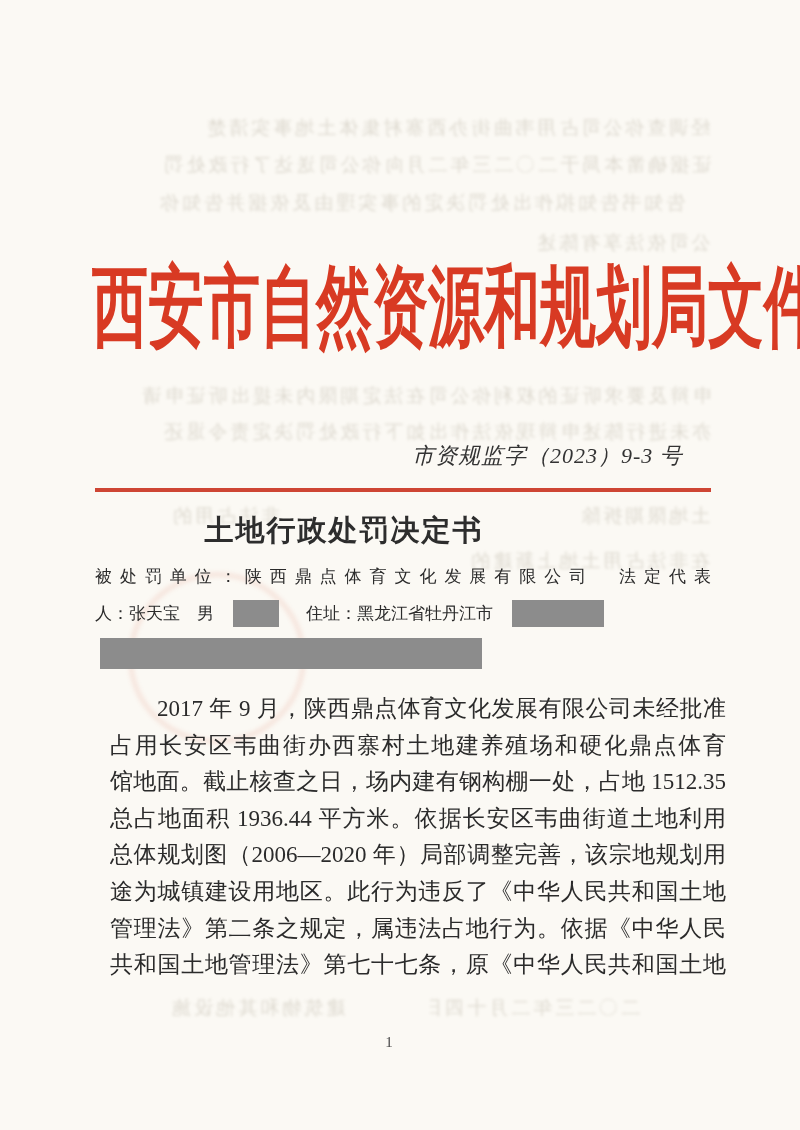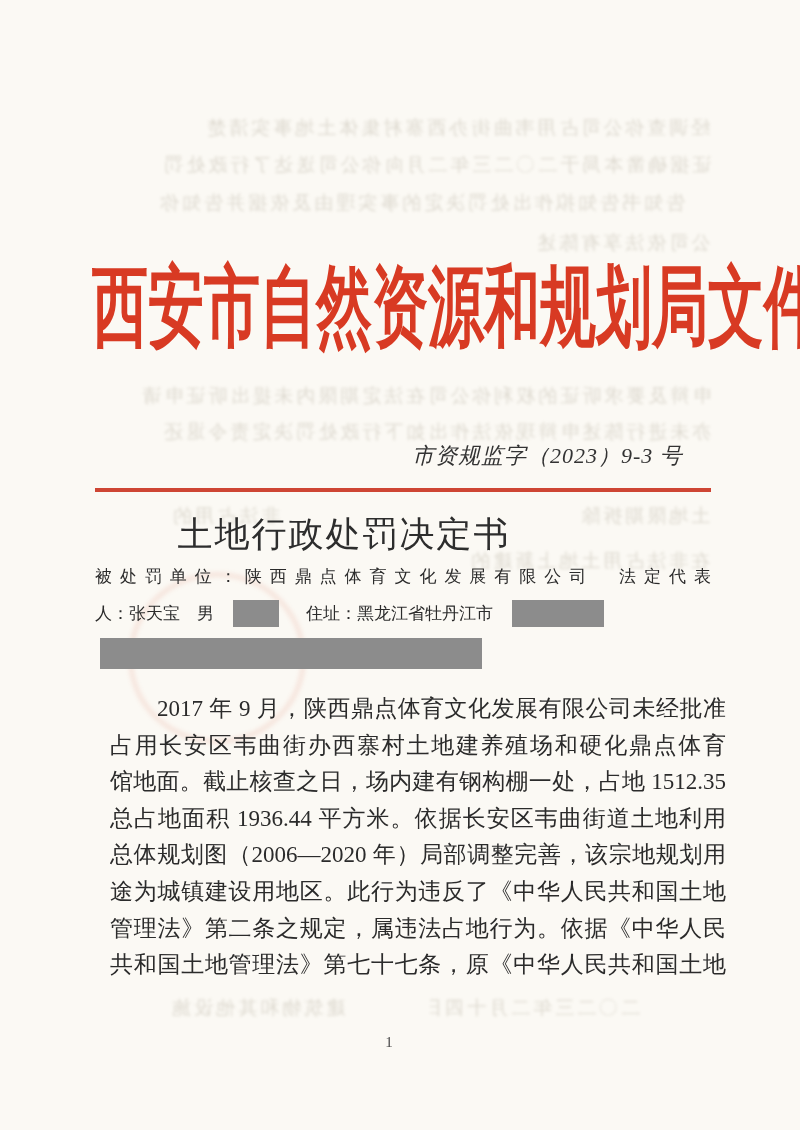--- a/index.html
+++ b/index.html
@@ -48,21 +48,21 @@
     font-size:22px; letter-spacing:1px; color:#333;
     white-space:nowrap;
     font-style:italic;
   }
   .red-rule {
     position:absolute; left:95px; top:488px;
     width:616px; height:4px; background:#ce4534;
   }
   .doc-title {
     position:absolute; left:36px; top:511px; width:616px;
-    text-align:center; font-size:35px; font-weight:normal;
+    text-align:center; font-size:29px; font-weight:bold;
     letter-spacing:2px; color:#2d2d2d; white-space:nowrap;
   }
 
   .party {
     position:absolute; left:95px; top:558px; width:616px;
     font-size:17px;
   }
   .party .pline {
     height:37px; line-height:37px;
     text-align:justify; text-align-last:justify;

